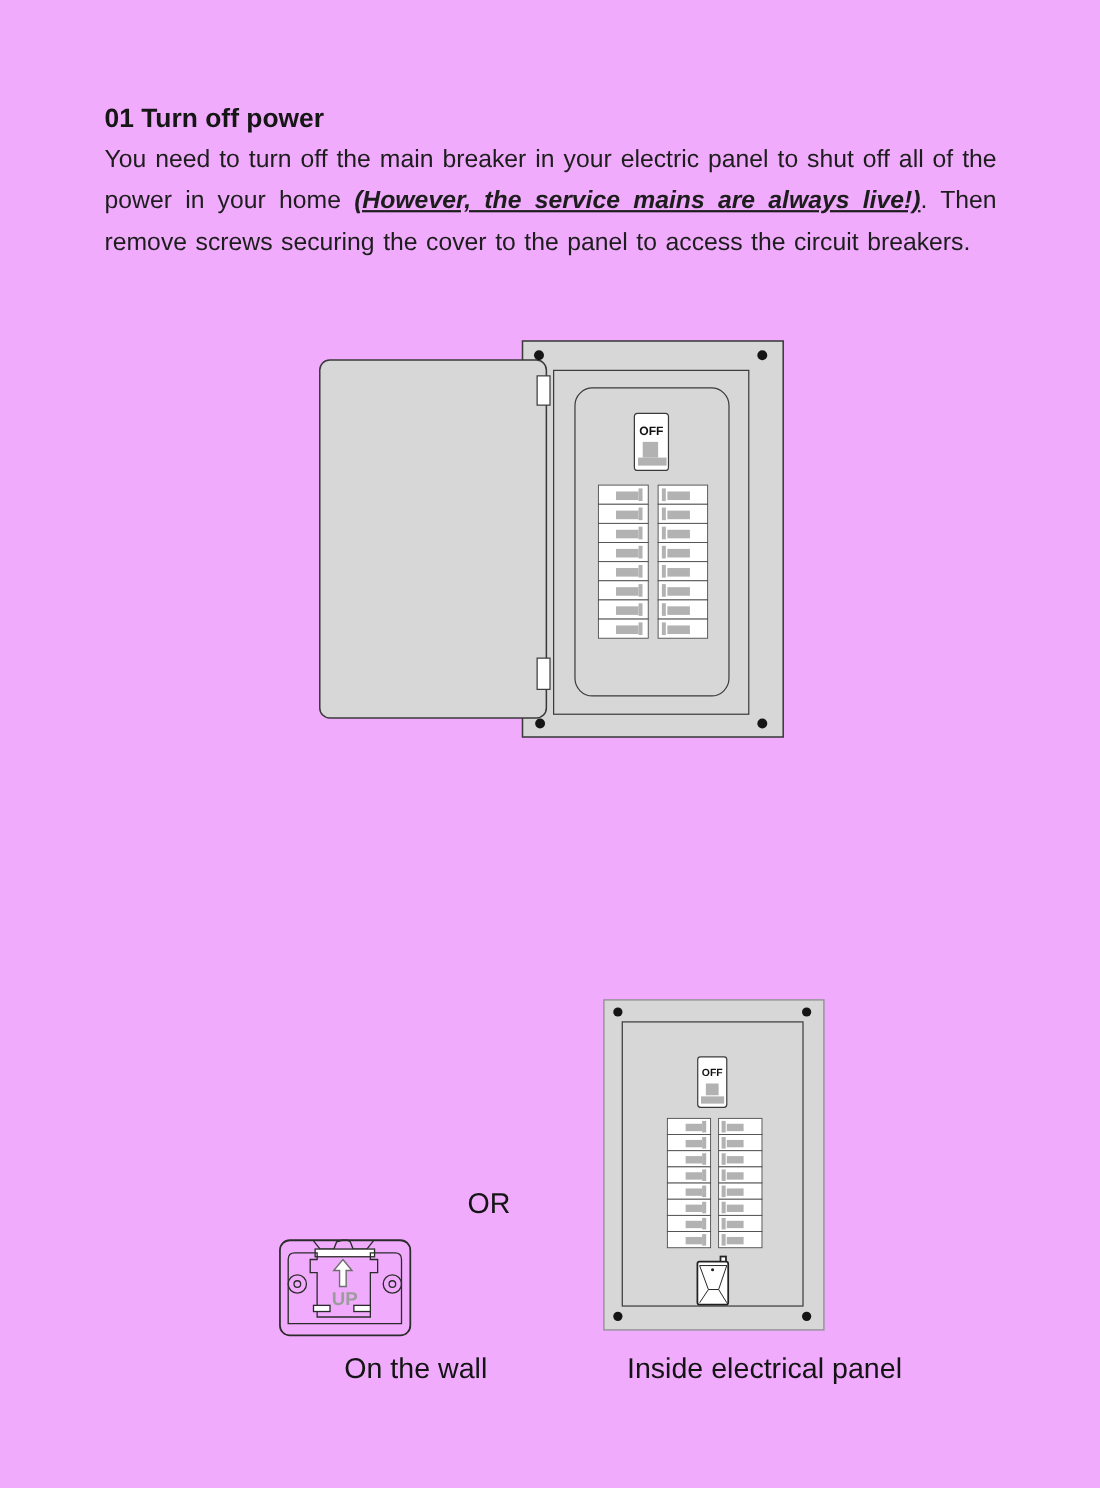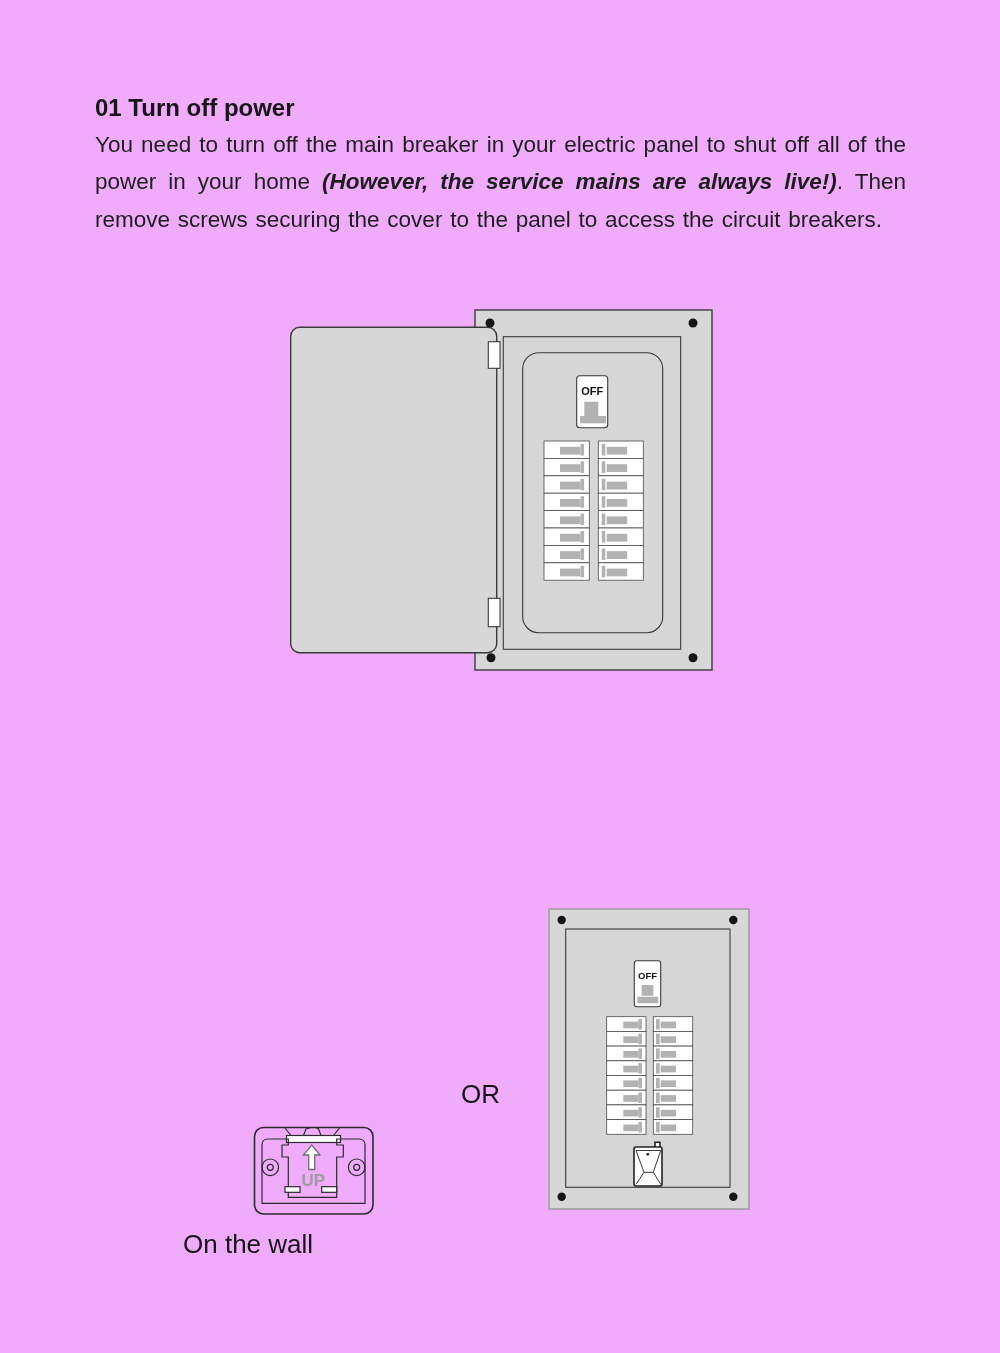--- a/index.html
+++ b/index.html
@@ -9,26 +9,26 @@
   }
   .heading {
     position:absolute; left:95px; width:811px;
     font-size:24px; font-weight:bold; line-height:30px; color:#161616;
   }
   .body-text {
     position:absolute; left:95px; width:811px;
     font-size:22.5px; line-height:37.4px; text-align:justify;
     color:#1d1d1d; word-spacing:1.5px;
   }
-  .body-text .em { font-weight:bold; font-style:italic; }
+  .body-text .em { font-weight:bold; font-style:italic;text-decoration:underline; }
   .caption {
-    position:absolute; text-align:left; font-size:26px; line-height:32px; color:#141414;
+    position:absolute; text-align:right; font-size:26px; line-height:32px; color:#141414;
   }
   .or-label {
-    position:absolute; left:425px; top:1078px; width:75px; text-align:right;
+    position:absolute; left:425px; top:1078px; width:75px; text-align:left;
     font-size:26px; line-height:32px; color:#141414;
   }
   svg { position:absolute; display:block; }
   #fig-panel-open   { left:280px; top:300px;  width:440px; height:375px; }
   #fig-bracket      { left:250px; top:1122px; width:130px; height:95px;  }
   #fig-panel-meter  { left:545px; top:905px;  width:210px; height:310px; }
 
   .panel  { fill:#d7d7d7; }
   .white  { fill:#ffffff; }
   .d      { stroke:#3a3a3a; stroke-width:1.4; }
@@ -188,14 +188,15 @@
       <path class="mline" d="M 91,245.5 L 115.7,245.5 M 91,245.5 L 99,267.3 M 115.7,245.5 L 108.3,267.3 M 99,267.3 L 108.3,267.3 M 99,267.3 L 91,279.3 M 108.3,267.3 L 115.7,279.3"></path>
     </g>
 
     <circle class="scr" cx="16.7" cy="15" r="4.2"></circle>
     <circle class="scr" cx="188.3" cy="15" r="4.2"></circle>
     <circle class="scr" cx="16.7" cy="291.7" r="4.2"></circle>
     <circle class="scr" cx="188.3" cy="291.7" r="4.2"></circle>
   </svg>
 
   <div class="caption" style="left:183px; top:1228px; width:260px">On the wall</div>
+  <div class="caption" style="left:480px; top:1228px; width:340px">Inside electrical panel</div>
 
 </div>
 
 </body></html>

